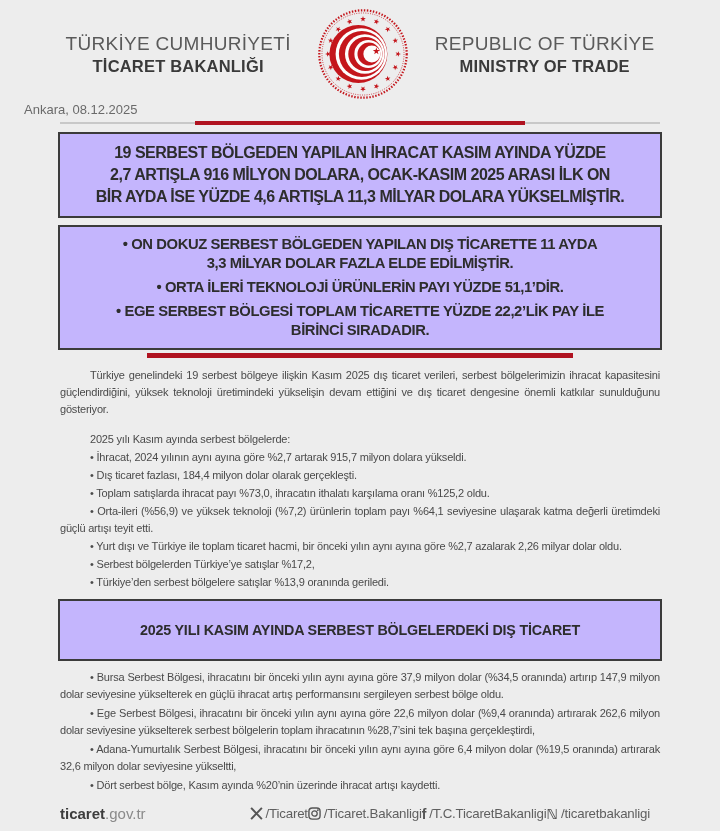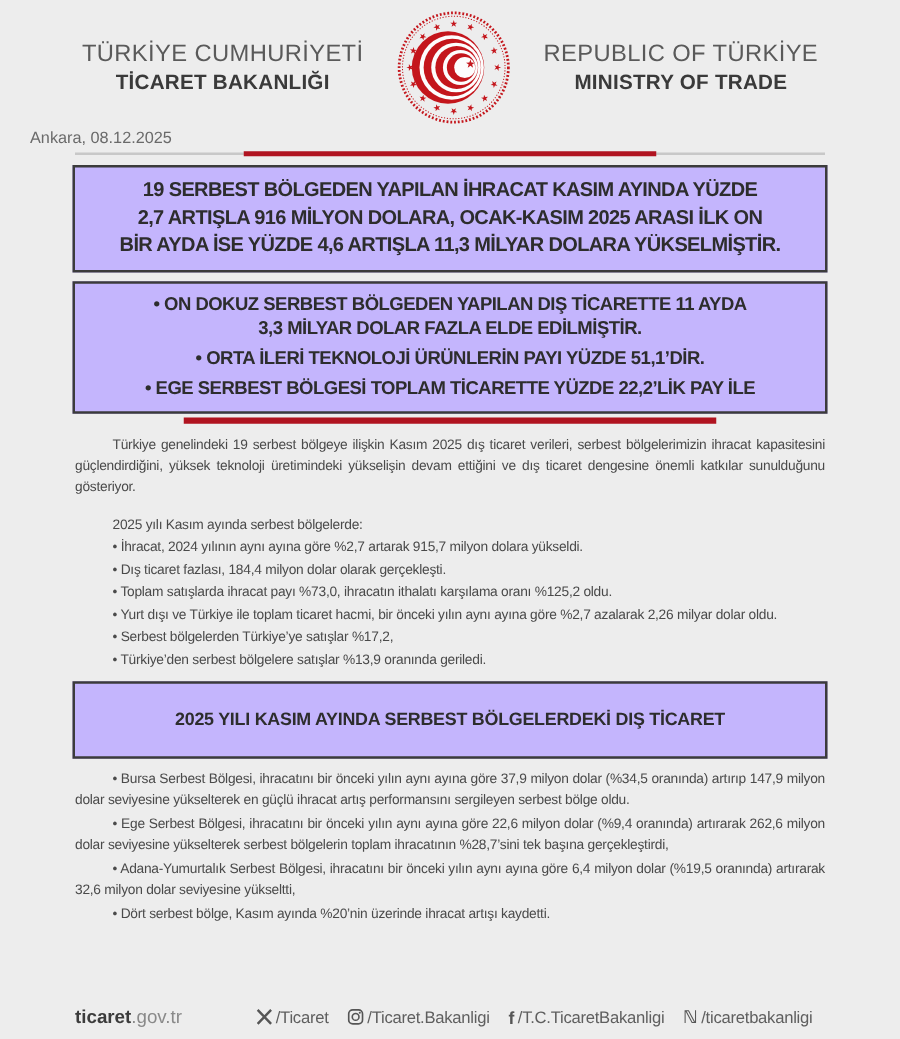--- a/index.html
+++ b/index.html
@@ -71,21 +71,21 @@
 
   
   .footer {
     position: absolute; left: 0; right: 12px; bottom: 9px;
     display: flex; align-items: center;
     padding: 0 58px 0 60px;
     color: #666;
   }
   .site { font-size: 15px; color: #8a8a8a; }
   .site .site-bold { font-weight: bold; color: #3c3c3c; }
-  .social { margin-left: auto; display: flex; align-items: center; gap: 15px; }
+  .social { margin-left: auto; display: flex; align-items: center; }
   .social-item { display: flex; align-items: center; gap: 3px; font-size: 13.3px; color: #5f5f5f; letter-spacing: -0.2px; }
   .glyph { font-weight: bold; color: #555; font-size: 14px; line-height: 14px; }
   .glyph-n { font-family: "DejaVu Sans", sans-serif; }
   .icon-svg { display: block; }
 </style>
 </head>
 <body>
 
 <div class="header">
   <div class="org">
@@ -152,32 +152,34 @@
 <div class="box box2">
   <div class="hl-item">
     <div class="hl-ln">• ON DOKUZ SERBEST BÖLGEDEN YAPILAN DIŞ TİCARETTE 11 AYDA</div>
     <div class="hl-ln">3,3 MİLYAR DOLAR FAZLA ELDE EDİLMİŞTİR.</div>
   </div>
   <div class="hl-item">
     <div class="hl-ln">• ORTA İLERİ TEKNOLOJİ ÜRÜNLERİN PAYI YÜZDE 51,1’DİR.</div>
   </div>
   <div class="hl-item">
     <div class="hl-ln">• EGE SERBEST BÖLGESİ TOPLAM TİCARETTE YÜZDE 22,2’LİK PAY İLE</div>
+    <div class="hl-ln">BİRİNCİ SIRADADIR.</div>
   </div>
 </div>
 
 <div class="redbar"></div>
 
 <p class="para intro">Türkiye genelindeki 19 serbest bölgeye ilişkin Kasım 2025 dış ticaret verileri, serbest bölgelerimizin ihracat kapasitesini güçlendirdiğini, yüksek teknoloji üretimindeki yükselişin devam ettiğini ve dış ticaret dengesine önemli katkılar sunulduğunu gösteriyor.</p>
 
 <div class="list">
   <p class="li lead">2025 yılı Kasım ayında serbest bölgelerde:</p>
   <p class="li">• İhracat, 2024 yılının aynı ayına göre %2,7 artarak 915,7 milyon dolara yükseldi.</p>
   <p class="li">• Dış ticaret fazlası, 184,4 milyon dolar olarak gerçekleşti.</p>
   <p class="li">• Toplam satışlarda ihracat payı %73,0, ihracatın ithalatı karşılama oranı %125,2 oldu.</p>
+  <p class="li">• Orta-ileri (%56,9) ve yüksek teknoloji (%7,2) ürünlerin toplam payı %64,1 seviyesine ulaşarak katma değerli üretimdeki güçlü artışı teyit etti.</p>
   <p class="li">• Yurt dışı ve Türkiye ile toplam ticaret hacmi, bir önceki yılın aynı ayına göre %2,7 azalarak 2,26 milyar dolar oldu.</p>
   <p class="li">• Serbest bölgelerden Türkiye’ye satışlar %17,2,</p>
   <p class="li">• Türkiye’den serbest bölgelere satışlar %13,9 oranında geriledi.</p>
 </div>
 
 <div class="box box3">2025 YILI KASIM AYINDA SERBEST BÖLGELERDEKİ DIŞ TİCARET</div>
 
 <div class="list zones">
   <p class="li">• Bursa Serbest Bölgesi, ihracatını bir önceki yılın aynı ayına göre 37,9 milyon dolar (%34,5 oranında) artırıp 147,9 milyon dolar seviyesine yükselterek en güçlü ihracat artış performansını sergileyen serbest bölge oldu.</p>
   <p class="li">• Ege Serbest Bölgesi, ihracatını bir önceki yılın aynı ayına göre 22,6 milyon dolar (%9,4 oranında) artırarak 262,6 milyon dolar seviyesine yükselterek serbest bölgelerin toplam ihracatının %28,7’sini tek başına gerçekleştirdi,</p>

